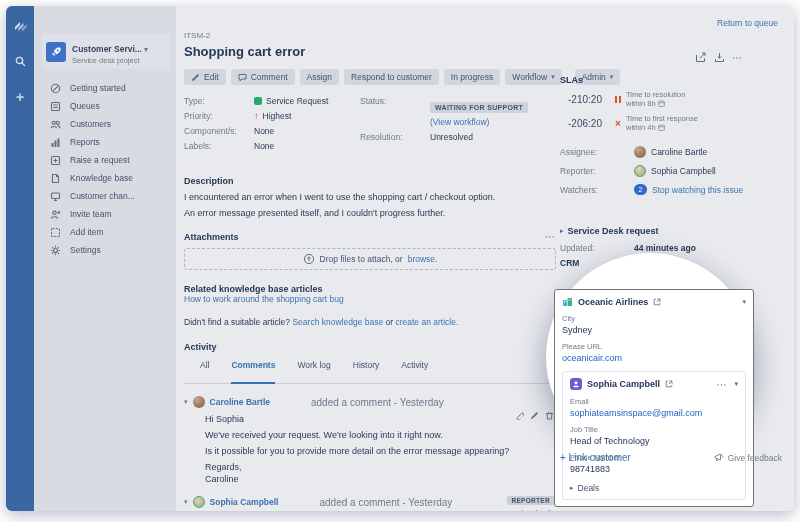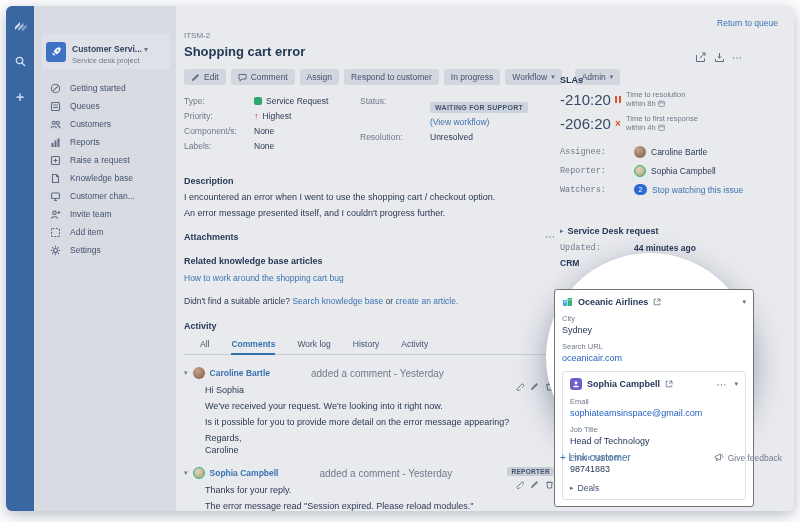--- a/index.html
+++ b/index.html
@@ -52,26 +52,26 @@
   .desc p { font-size:9px; color:#2B3A55; margin-top:6px; }
 
   .attach { margin-top:13px; }
   .attach-head { display:flex; justify-content:space-between; align-items:center; }
   .dots { color:#5E6C84; font-size:10px; letter-spacing:1px; cursor:pointer; }
   .dropzone { margin-top:6px; border:1px dashed #AEB6C2; border-radius:3px; height:22px;
               display:flex; align-items:center; justify-content:center; gap:5px; font-size:8.5px; color:#42526E; }
 
   .kb { margin-top:14px; }
   .kb a, .kb .lk { font-size:8.5px; }
-  .kb .art { display:block; margin-top:7px; }
+  .kb .art { display:block; }
   .kb .prompt { margin-top:13px; font-size:8.5px; color:#2B3A55; }
 
   .activity { margin-top:15px; }
   .tabs { display:flex; gap:22px; margin-top:8px; border-bottom:1px solid #C9CED6; padding:0 0 4px 16px; position:relative; }
-  .tab { font-size:8.5px; color:#42526E; cursor:pointer; position:relative; padding-bottom:4px; margin-bottom:-5px; }
+  .tab { font-size:8.5px; color:#42526E; cursor:pointer; position:relative; padding-bottom:12px; margin-bottom:-5px; }
   .tab.active { color:#3572B0; font-weight:bold; border-bottom:2px solid #3572B0; }
   .collapse-ic { position:absolute; right:2px; top:0; color:#5E6C84; font-size:7px; cursor:pointer; }
 
   .comment { position:relative; margin-top:12px; }
   .c-head { display:flex; align-items:center; gap:5px; }
   .c-chevron { color:#6F7A8A; font-size:7px; cursor:pointer; }
   .avatar { width:12px; height:12px; border-radius:50%; flex:0 0 auto; }
   .av-caroline { background:radial-gradient(circle at 35% 30%, #C9A189, #7A5C49); }
   .av-sophia { background:radial-gradient(circle at 40% 35%, #E8D3BF, #9AA36B); border:1.5px solid #36B37E; }
   .c-meta { font-size:10px; color:#6F7A8A;margin-left:36px; }
@@ -84,31 +84,31 @@
   .rep-badge { background:#C8CDD6; color:#44546F; font-size:6.5px; font-weight:bold; padding:1px 4px;
                border-radius:2px; letter-spacing:.3px; }
 
   
   .rpanel { position:absolute; left:548px; top:0; width:240px; padding:0 0 0 6px; }
   .return-q { position:absolute; top:12px; right:16px; font-size:8.5px; color:#3B73AF; cursor:pointer; }
   .ractions { display:flex; gap:7px; margin-top:46px; margin-left:135px; color:#5E6C84; align-items:center; }
   .ractions .ric { cursor:pointer; display:flex; }
   .slas { margin-top:12px; }
   .sla-row { display:flex; align-items:center; margin-top:5px; }
-  .sla-val { width:50px; text-align:left; font-size:15px; color:#374B66; }
+  .sla-val { width:50px; text-align:center; font-size:10px; color:#374B66; }
   .sla-ic { width:16px; display:flex; justify-content:center; align-items:center; }
   .pause-bars { display:flex; gap:1.5px; }
   .pause-bars i { width:2px; height:7px; background:#D9532F; display:block; }
   .fail-x { color:#D9532F; font-weight:bold; font-size:10px; line-height:8px; }
   .sla-txt { font-size:7.5px; color:#6F7A8A; line-height:9px; }
   .cal-ic { display:inline-block; vertical-align:-1px; margin-left:2px; color:#8993A4; }
 
   .people { margin-top:13px; }
   .prow { display:flex; align-items:center; margin-top:7px; }
-  .plabel { width:74px; font-size:8.5px; color:#6F7A8A; flex:0 0 auto;font-family:Liberation Mono, monospace; }
+  .plabel { width:74px; font-size:8.5px; color:#6F7A8A; flex:0 0 auto; }
   .pval { font-size:8.5px; color:#2B3A55; display:flex; align-items:center; gap:5px; }
   .pill { min-width:13px; height:11px; border-radius:6px; font-size:7px; display:inline-flex; align-items:center;
           justify-content:center; padding:0 3px; }
   .pill.gray { background:#C6CCD8; color:#44546F; }
   .pill.blue { background:#2E6BD0; color:#fff; }
 
   .sdr { margin-top:31px; display:flex; align-items:center; gap:4px; cursor:pointer; }
   .sdr .exp { color:#5E6C84; font-size:7px; }
   .dates .prow { margin-top:7px; }
   .dates .pval.bold { font-weight:bold; }
@@ -368,20 +368,30 @@
       <div class="sec-h">Description</div>
       <p>I encountered an error when I went to use the shopping cart / checkout option.</p>
       <p>An error message presented itself, and I couldn't progress further.</p>
     </div>
 
     <div class="attach">
       <div class="attach-head">
         <span class="sec-h">Attachments</span>
         <span class="dots">⋯</span>
       </div>
+      <div class="dropzone">
+        <span style="display:flex">
+              <svg width="12" height="12" viewBox="0 0 12 12" fill="none" stroke="#5E6C84" stroke-width="1">
+                <circle cx="6" cy="6" r="4.6"></circle>
+                <path d="M6 8 V4 M4.4 5.4 L6 3.8 L7.6 5.4"></path>
+              </svg>
+            </span>
+        <span>Drop files to attach, or</span>
+        <span class="linky">browse.</span>
+      </div>
     </div>
 
     <div class="kb">
       <div class="sec-h">Related knowledge base articles</div>
       <span class="linky lk art">How to work around the shopping cart bug</span>
       <div class="prompt">
         <span>Didn't find a suitable article?</span>
         <span class="linky lk">Search knowledge base</span>
         <span>or</span>
         <span class="linky lk">create an article.</span>
@@ -582,21 +592,21 @@
                 <path d="M3 1.2 H1.2 V6.8 H6.8 V5"></path>
                 <path d="M4.2 1 H7 V3.8 M7 1 L3.8 4.2"></path>
               </svg>
             </span>
         <span class="right">
               <span class="caret">▾</span>
             </span>
       </div>
       <div class="crm-label">City</div>
       <div class="crm-val">Sydney</div>
-      <div class="crm-label">Search URL</div>
+      <div class="crm-label">Please URL</div>
       <div class="crm-val link">oceanicair.com</div>
 
       <div class="inner-card">
         <div class="card-head">
           <span class="pers-ic">
                 <svg width="8" height="8" viewBox="0 0 8 8" fill="#fff">
                   <circle cx="4" cy="2.8" r="1.5"></circle>
                   <path d="M1.2 7.2 c0-2.4 5.6-2.4 5.6 0 Z"></path>
                 </svg>
               </span>

